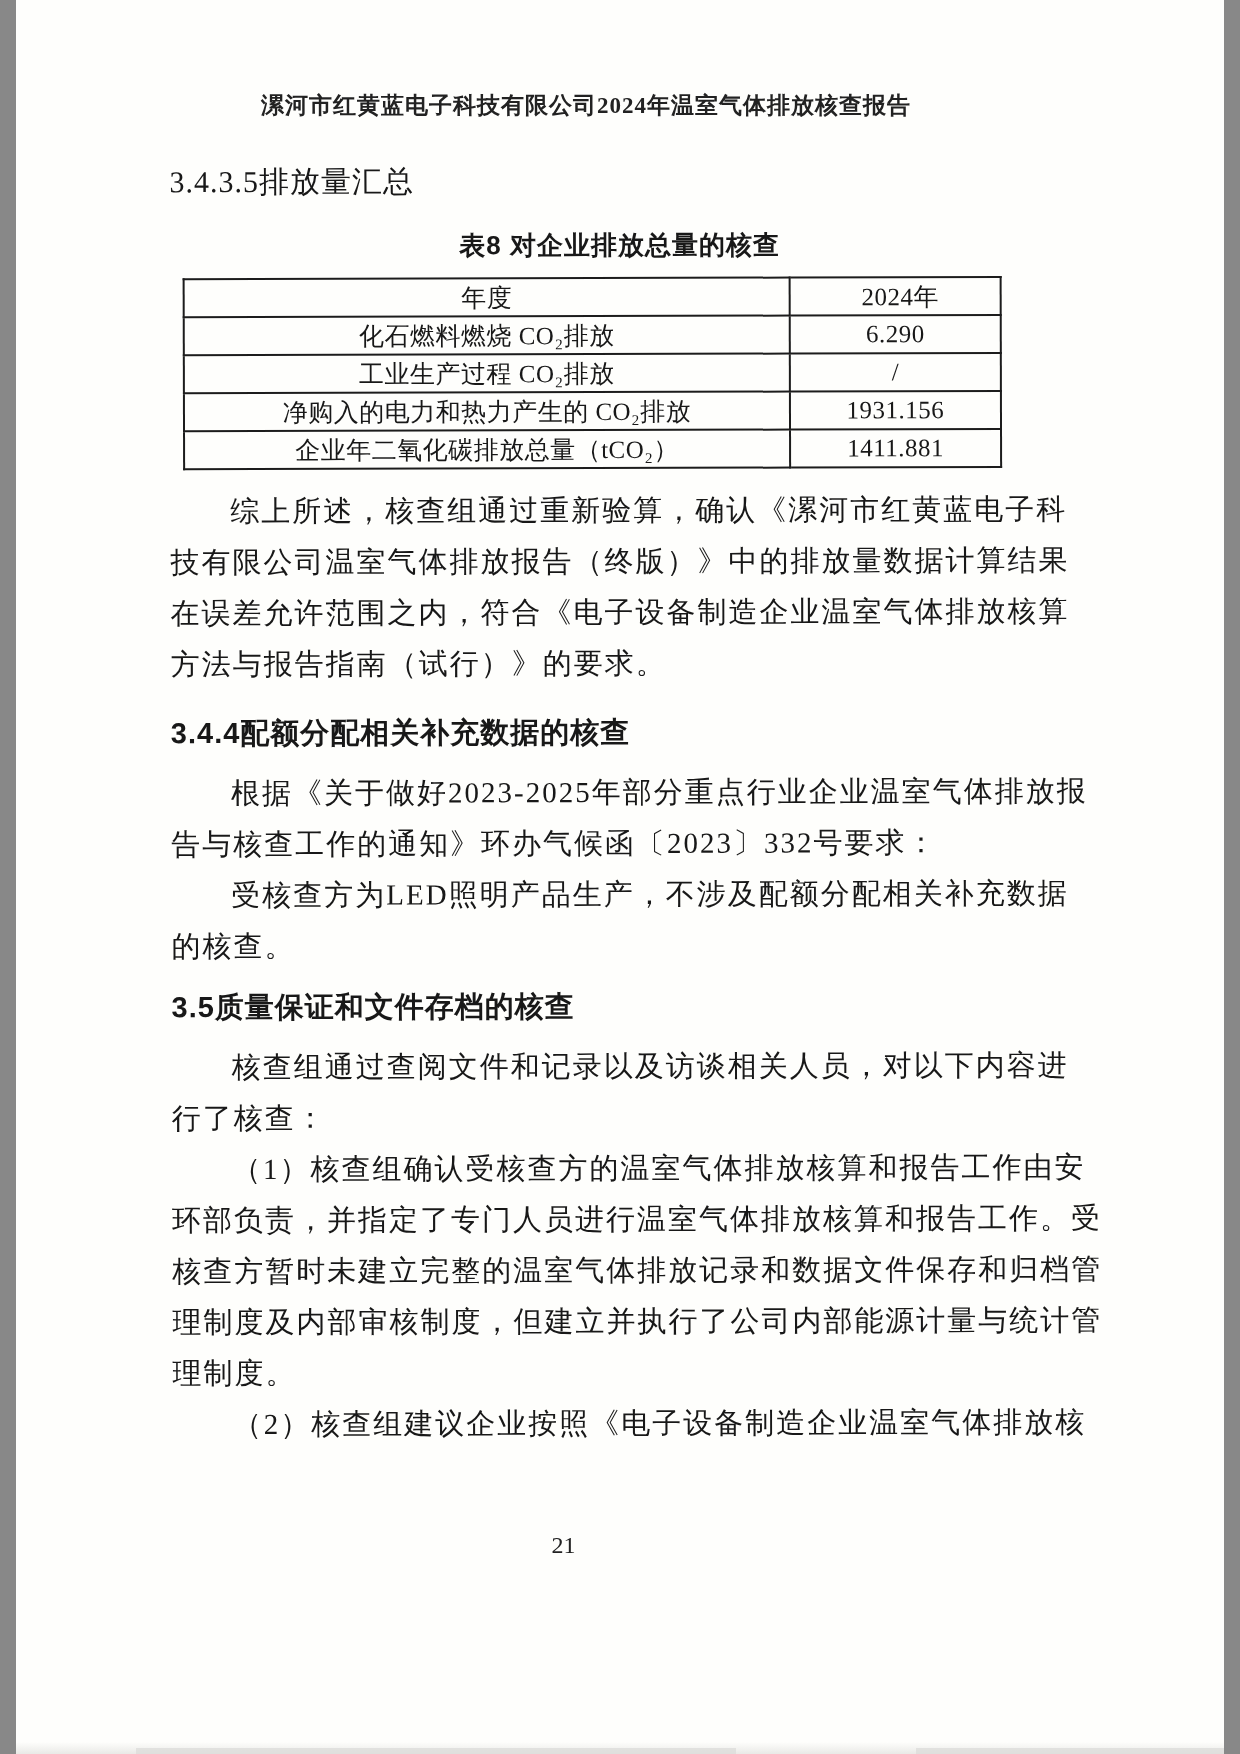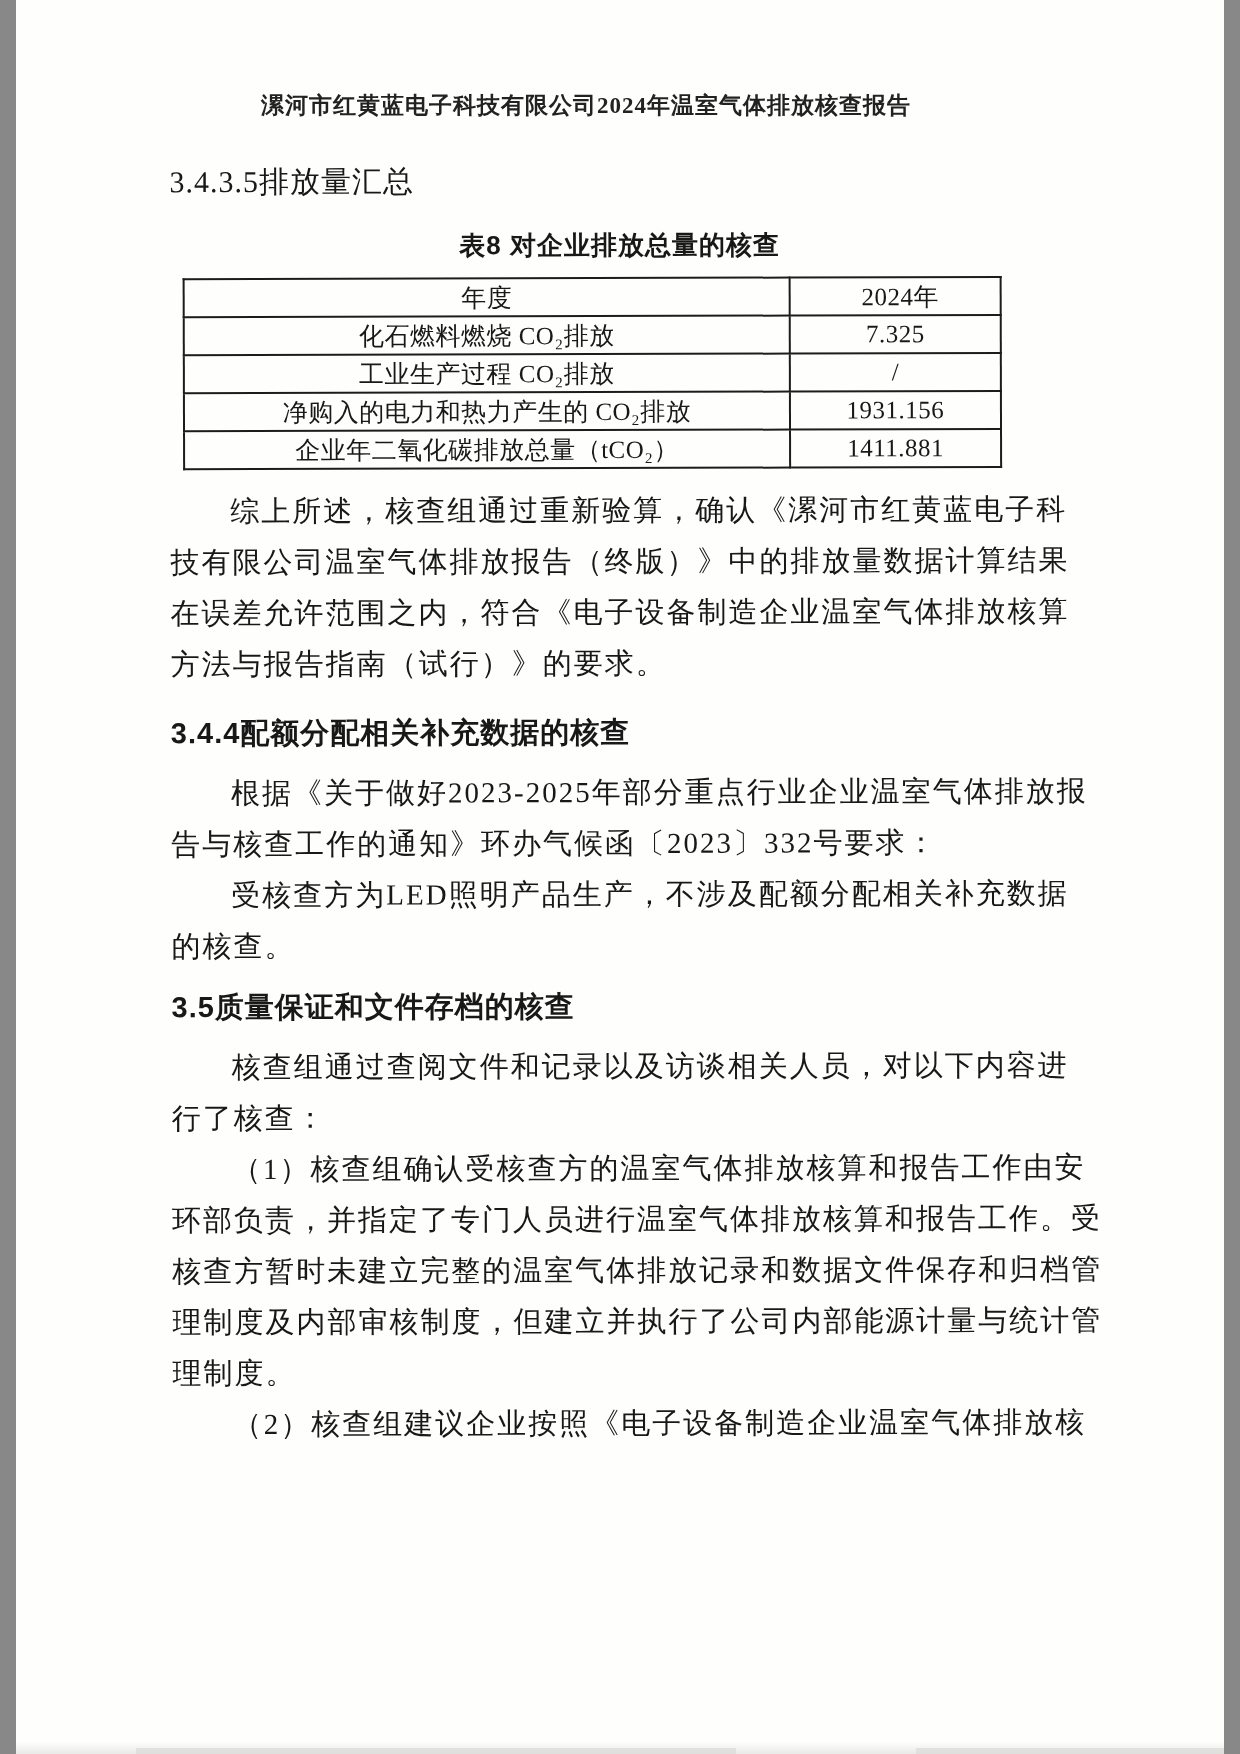--- a/index.html
+++ b/index.html
@@ -116,21 +116,21 @@
     <div class="table-caption">表8 对企业排放总量的核查</div>
 
     <table class="em-table">
       <tbody>
         <tr>
           <th class="col-label">年度</th>
           <th class="col-value">2024年</th>
         </tr>
         <tr>
           <td>化石燃料燃烧 CO₂排放</td>
-          <td>7.325</td>
+          <td>6.290</td>
         </tr>
         <tr>
           <td>工业生产过程 CO₂排放</td>
           <td>/</td>
         </tr>
         <tr>
           <td>净购入的电力和热力产生的 CO₂排放</td>
           <td>1931.156</td>
         </tr>
         <tr>
@@ -173,20 +173,21 @@
       <div class="t-line">理制度及内部审核制度，但建立并执行了公司内部能源计量与统计管</div>
       <div class="t-line">理制度。</div>
     </div>
 
     <div class="para">
       <div class="t-line indent">（2）核查组建议企业按照《电子设备制造企业温室气体排放核</div>
     </div>
 
   </div>
 
+  <div class="page-number">21</div>
 
   <div class="seal-marks">
     <span class="sm1"></span>
     <span class="sm2"></span>
     <span class="sm3"></span>
     <span class="sm4"></span>
     <span class="sm5"></span>
     <span class="sm6"></span>
     <span class="sm7"></span>
     <span class="sm8"></span>

